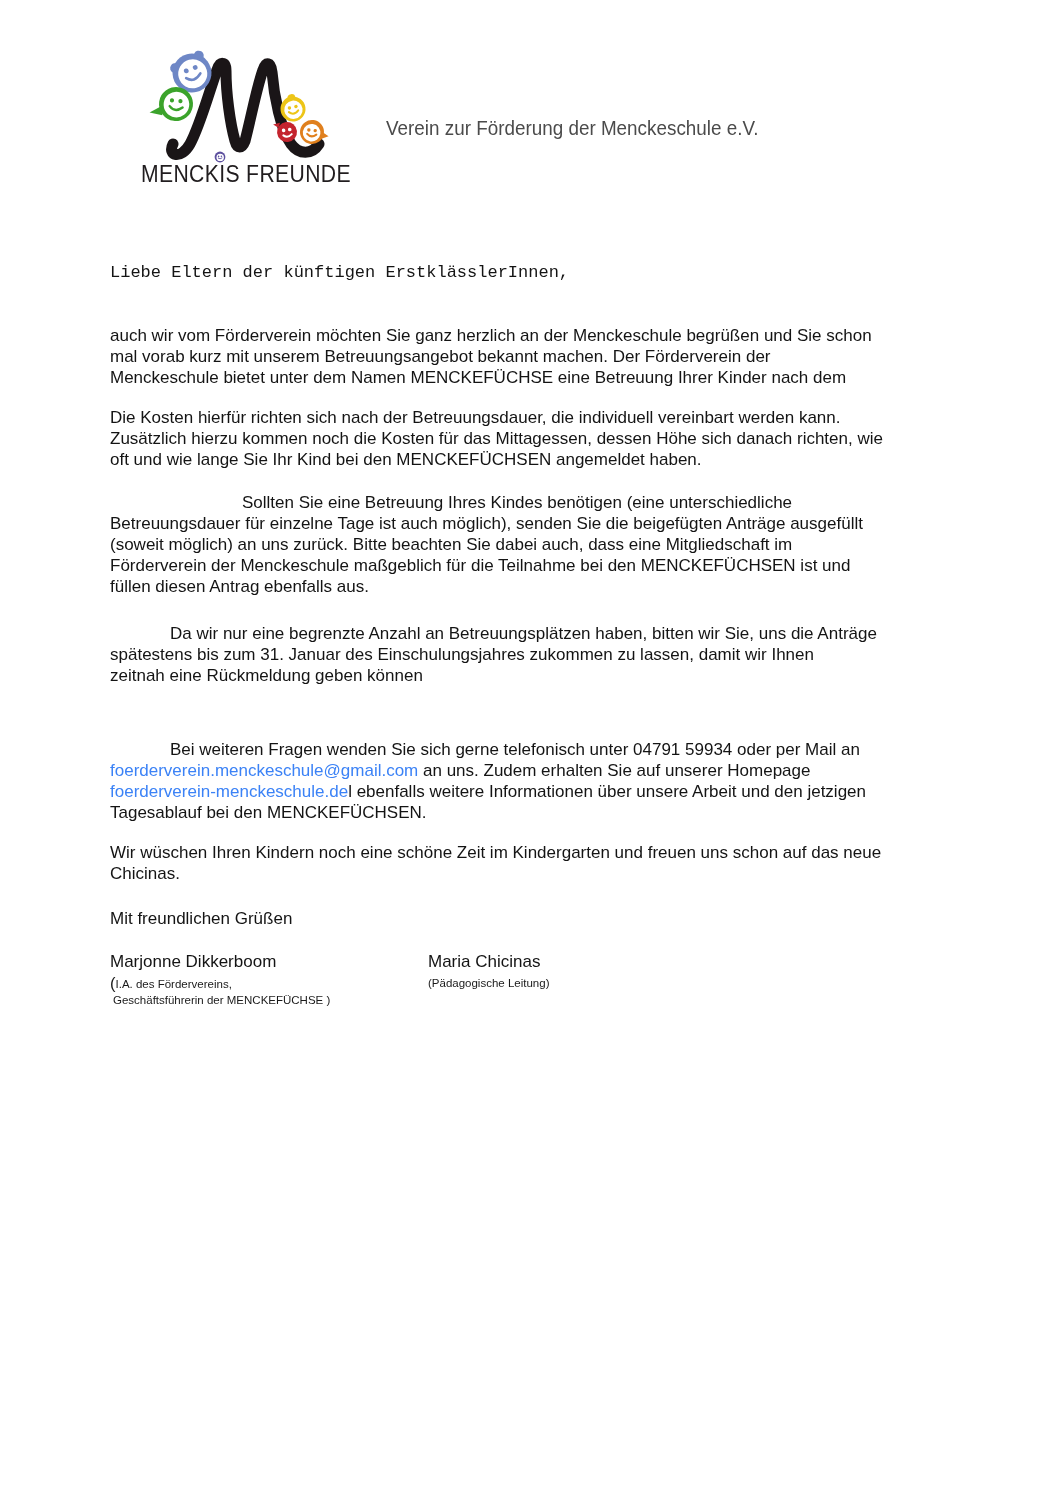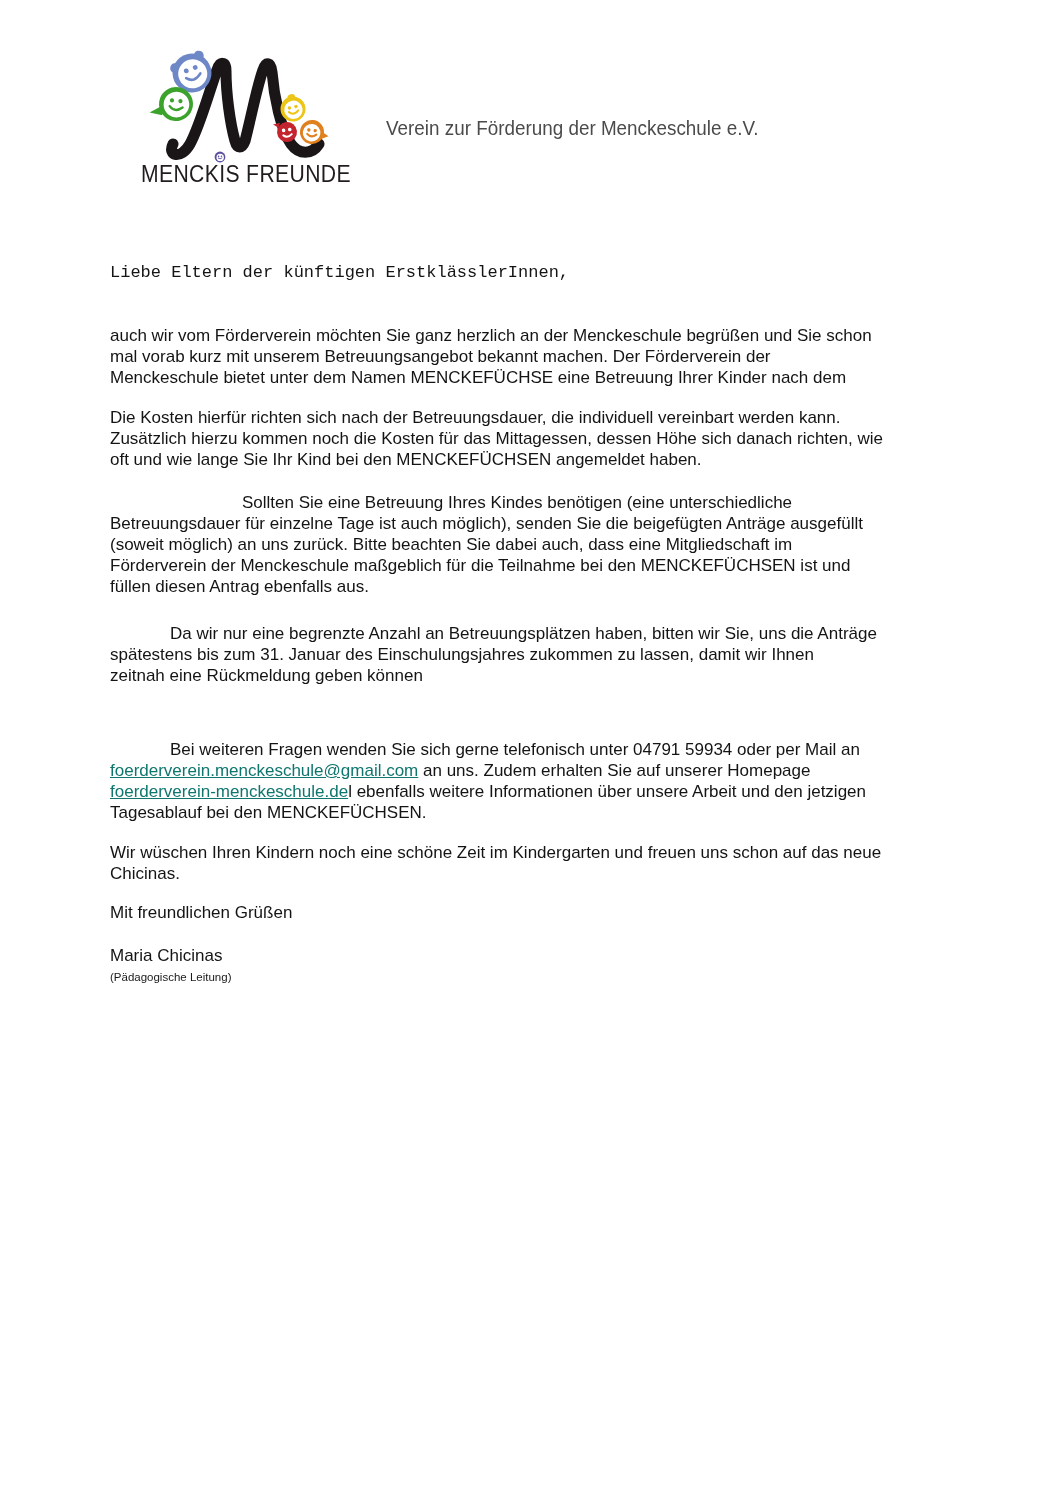--- a/index.html
+++ b/index.html
@@ -31,24 +31,24 @@
     position:absolute;left:110px;top:262px;width:880px;
     font-size:17px;line-height:21px;color:#141414;
   }
   .letter-body p{margin:0;}
   p.p-greeting{margin-bottom:42px;font-family:Liberation Mono, monospace;}
   p.p-intro{margin-bottom:19px;}
   p.p-kosten{margin-bottom:22px;}
   p.p-antrag{margin-bottom:26px;text-indent:132px;}
   p.p-frist{margin-bottom:53px;text-indent:60px;}
   p.p-kontakt{margin-bottom:19px;text-indent:60px;}
-  p.p-abschluss{margin-bottom:18px;}
+  p.p-abschluss{margin-bottom:24px;}
   p.p-gruss{margin-bottom:22px;}
   .b{font-weight:400;}
-  .u{text-decoration:underline;color:#0f766e;}
+  .u{color:#3b82f6;}
   
   .sig-row{display:flex;flex-direction:row;}
   .sig-col-left{width:318px;flex:0 0 318px;}
   .sig-name{font-size:17px;line-height:21px;margin-bottom:3px;}
   .sig-small{font-size:11.5px;line-height:16px;color:#1a1a1a;}
   .big-paren{font-size:16.5px;line-height:16px;vertical-align:-1px;}
   .sig-small .indent1{padding-left:3px;}
 </style>
 </head>
 <body>
@@ -161,20 +161,27 @@
     <p class="p-abschluss">
       <span>Wir wüschen Ihren Kindern noch eine schöne Zeit im Kindergarten und freuen uns schon auf das neue</span><br>
       <span>Chicinas.</span>
     </p>
 
     <p class="p-gruss">
       <span>Mit freundlichen Grüßen</span>
     </p>
 
     <div class="sig-row">
+      <div class="sig-col-left">
+        <div class="sig-name">Marjonne Dikkerboom</div>
+        <div class="sig-small">
+          <span class="big-paren">(</span><span>I.A. des Fördervereins,</span><br>
+          <span class="indent1">Geschäftsführerin der MENCKEFÜCHSE )</span>
+        </div>
+      </div>
       <div class="sig-col-right">
         <div class="sig-name">Maria Chicinas</div>
         <div class="sig-small">
           <span>(Pädagogische Leitung)</span>
         </div>
       </div>
     </div>
 
   </div>
 </div>

